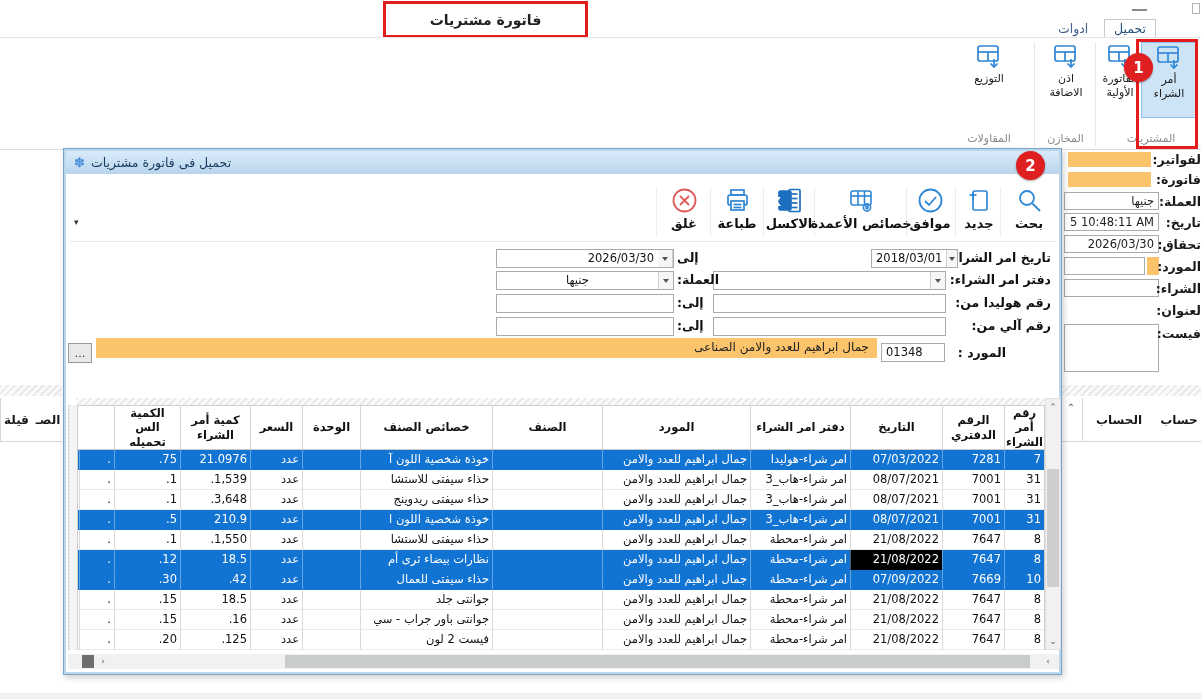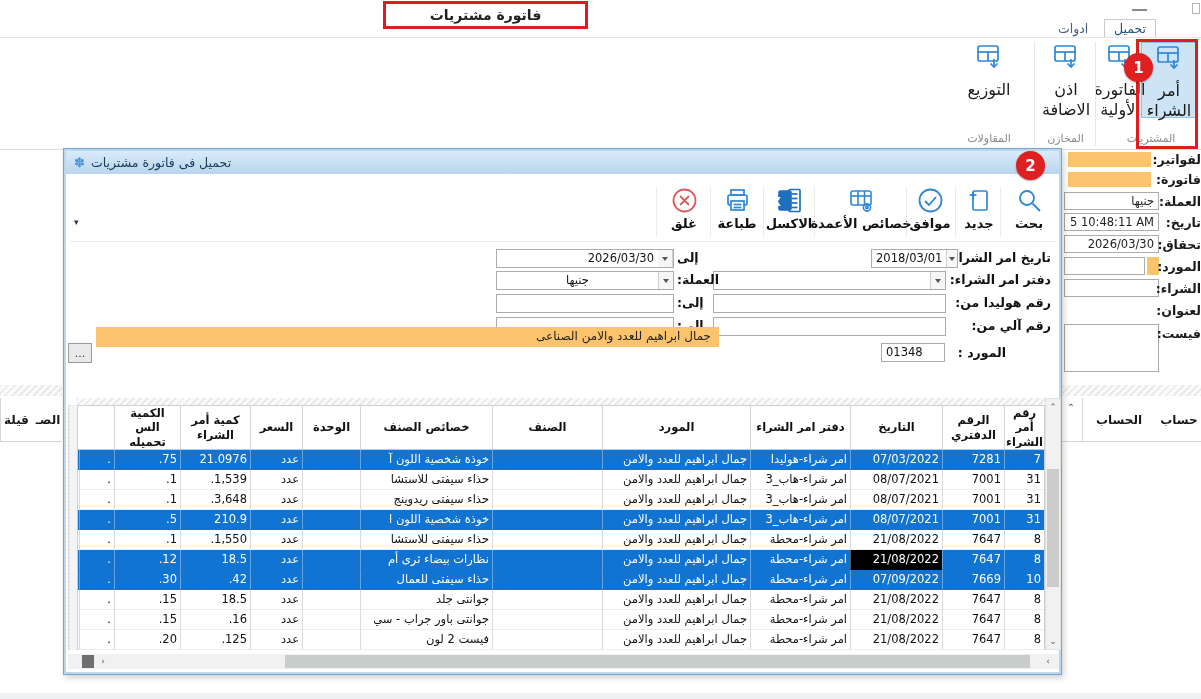--- a/index.html
+++ b/index.html
@@ -1,30 +1,30 @@
 <!DOCTYPE html>
 <html lang="ar"><head>
 <meta charset="utf-8">
 <style>
   *{margin:0;padding:0;box-sizing:border-box;}
   html,body{width:1201px;height:699px;overflow:hidden;}
   body{font-family:"DejaVu Sans",sans-serif;background:#fff;position:relative;direction:rtl;}
   .abs{position:absolute;}
   
-  .title-redbox{left:383px;top:1px;width:205px;height:28px;border:3px solid #e01c1c;display:flex;align-items:center;justify-content:center;font-size:14px;font-weight:600;color:#222;background:#fff;}
+  .title-redbox{left:383px;top:1px;width:205px;height:37px;border:3px solid #e01c1c;display:flex;align-items:center;justify-content:center;font-size:14px;font-weight:600;color:#222;background:#fff;}
   .win-dash{left:1132px;top:9px;width:15px;height:2px;background:#8a8a8a;}
   .win-corner{left:1192px;top:3px;width:8px;height:11px;border:1px solid #b5b5b5;}
   
   .tab-plain{left:1058px;top:21px;font-size:12.5px;color:#44618a;cursor:default;}
   .tab-active{left:1104px;top:19px;width:52px;height:18px;background:#fff;border:1px solid #c9c9c9;border-bottom:none;display:flex;align-items:center;justify-content:center;font-size:12.5px;color:#1f4e79;}
   .tabline{left:0;top:37px;width:1201px;height:1px;background:#e4e4e4;}
   
   .ribbon{left:0;top:38px;width:1201px;height:112px;background:#fff;border-bottom:1px solid #dcdcdc;}
   .rbtn{position:absolute;top:4px;width:56px;height:76px;display:flex;flex-direction:column;align-items:center;text-align:center;}
-  .rbtn .lbl{font-size:16px;color:#1a1a1a;line-height:1.25;margin-top:8px;}
+  .rbtn .lbl{font-size:11px;color:#1a1a1a;line-height:1.25;margin-top:0;}
   .rbtn.hl{background:#cde4f7;border:1px solid #8fc0ea;}
   .rgroup-lbl{position:absolute;top:94px;font-size:11px;color:#8a8a8a;text-align:center;}
   .rsep{position:absolute;top:4px;width:1px;height:104px;background:#e6e6e6;}
   
   .redbox1{left:1136px;top:39px;width:62px;height:110px;border:3px solid #e31b1b;z-index:40;}
   .badge{width:29px;height:29px;border-radius:50%;background:#e02020;color:#fff;font-size:15px;font-weight:bold;display:flex;align-items:center;justify-content:center;z-index:60;box-shadow:0 1px 2px rgba(0,0,0,.35);}
   
   .bf-label{position:absolute;right:0;font-size:12.5px;font-weight:700;color:#1a1a1a;white-space:nowrap;}
   .bf-field{position:absolute;height:18px;border:1px solid #ababab;background:#fff;font-size:11.5px;color:#222;padding:0 4px;line-height:16px;}
   .bf-orange{position:absolute;height:15px;background:#fbc46c;}
@@ -344,21 +344,21 @@
     </div>
   <div class="f-label" style="left:613px;top:169px;">إلى:</div>
   <div class="f-box" style="left:432px;top:168px;width:178px;">
       <span class="val"></span>
     </div>
 
   <div class="f-label" style="right:55px;top:196px;">المورد :</div>
   <div class="f-box" style="left:817px;top:194px;width:64px;">
     <span class="val" style="text-align:left;direction:ltr;">01348</span>
   </div>
-  <div class="orange-field" style="left:32px;top:178px;width:623px;">جمال ابراهيم للعدد والامن الصناعى</div>
+  <div class="orange-field" style="left:32px;top:189px;width:781px;">جمال ابراهيم للعدد والامن الصناعى</div>
   <div class="browse-btn" style="left:4px;top:194px;">...</div>
 
   <div class="grid-hatch hatch" style="left:12px;top:249px;width:981px;"></div>
   <div class="ind-strip" style="left:4px;top:256px;height:245px;"></div>
   <div class="grid" style="left:13px;top:256px;width:968px;height:245px;">
     <div class="ghead">
         <div class="hc c0">رقم أمر الشراء</div>
         <div class="hc c1">الرقم الدفتري</div>
         <div class="hc c2">التاريخ</div>
         <div class="hc c3">دفتر امر الشراء</div>

